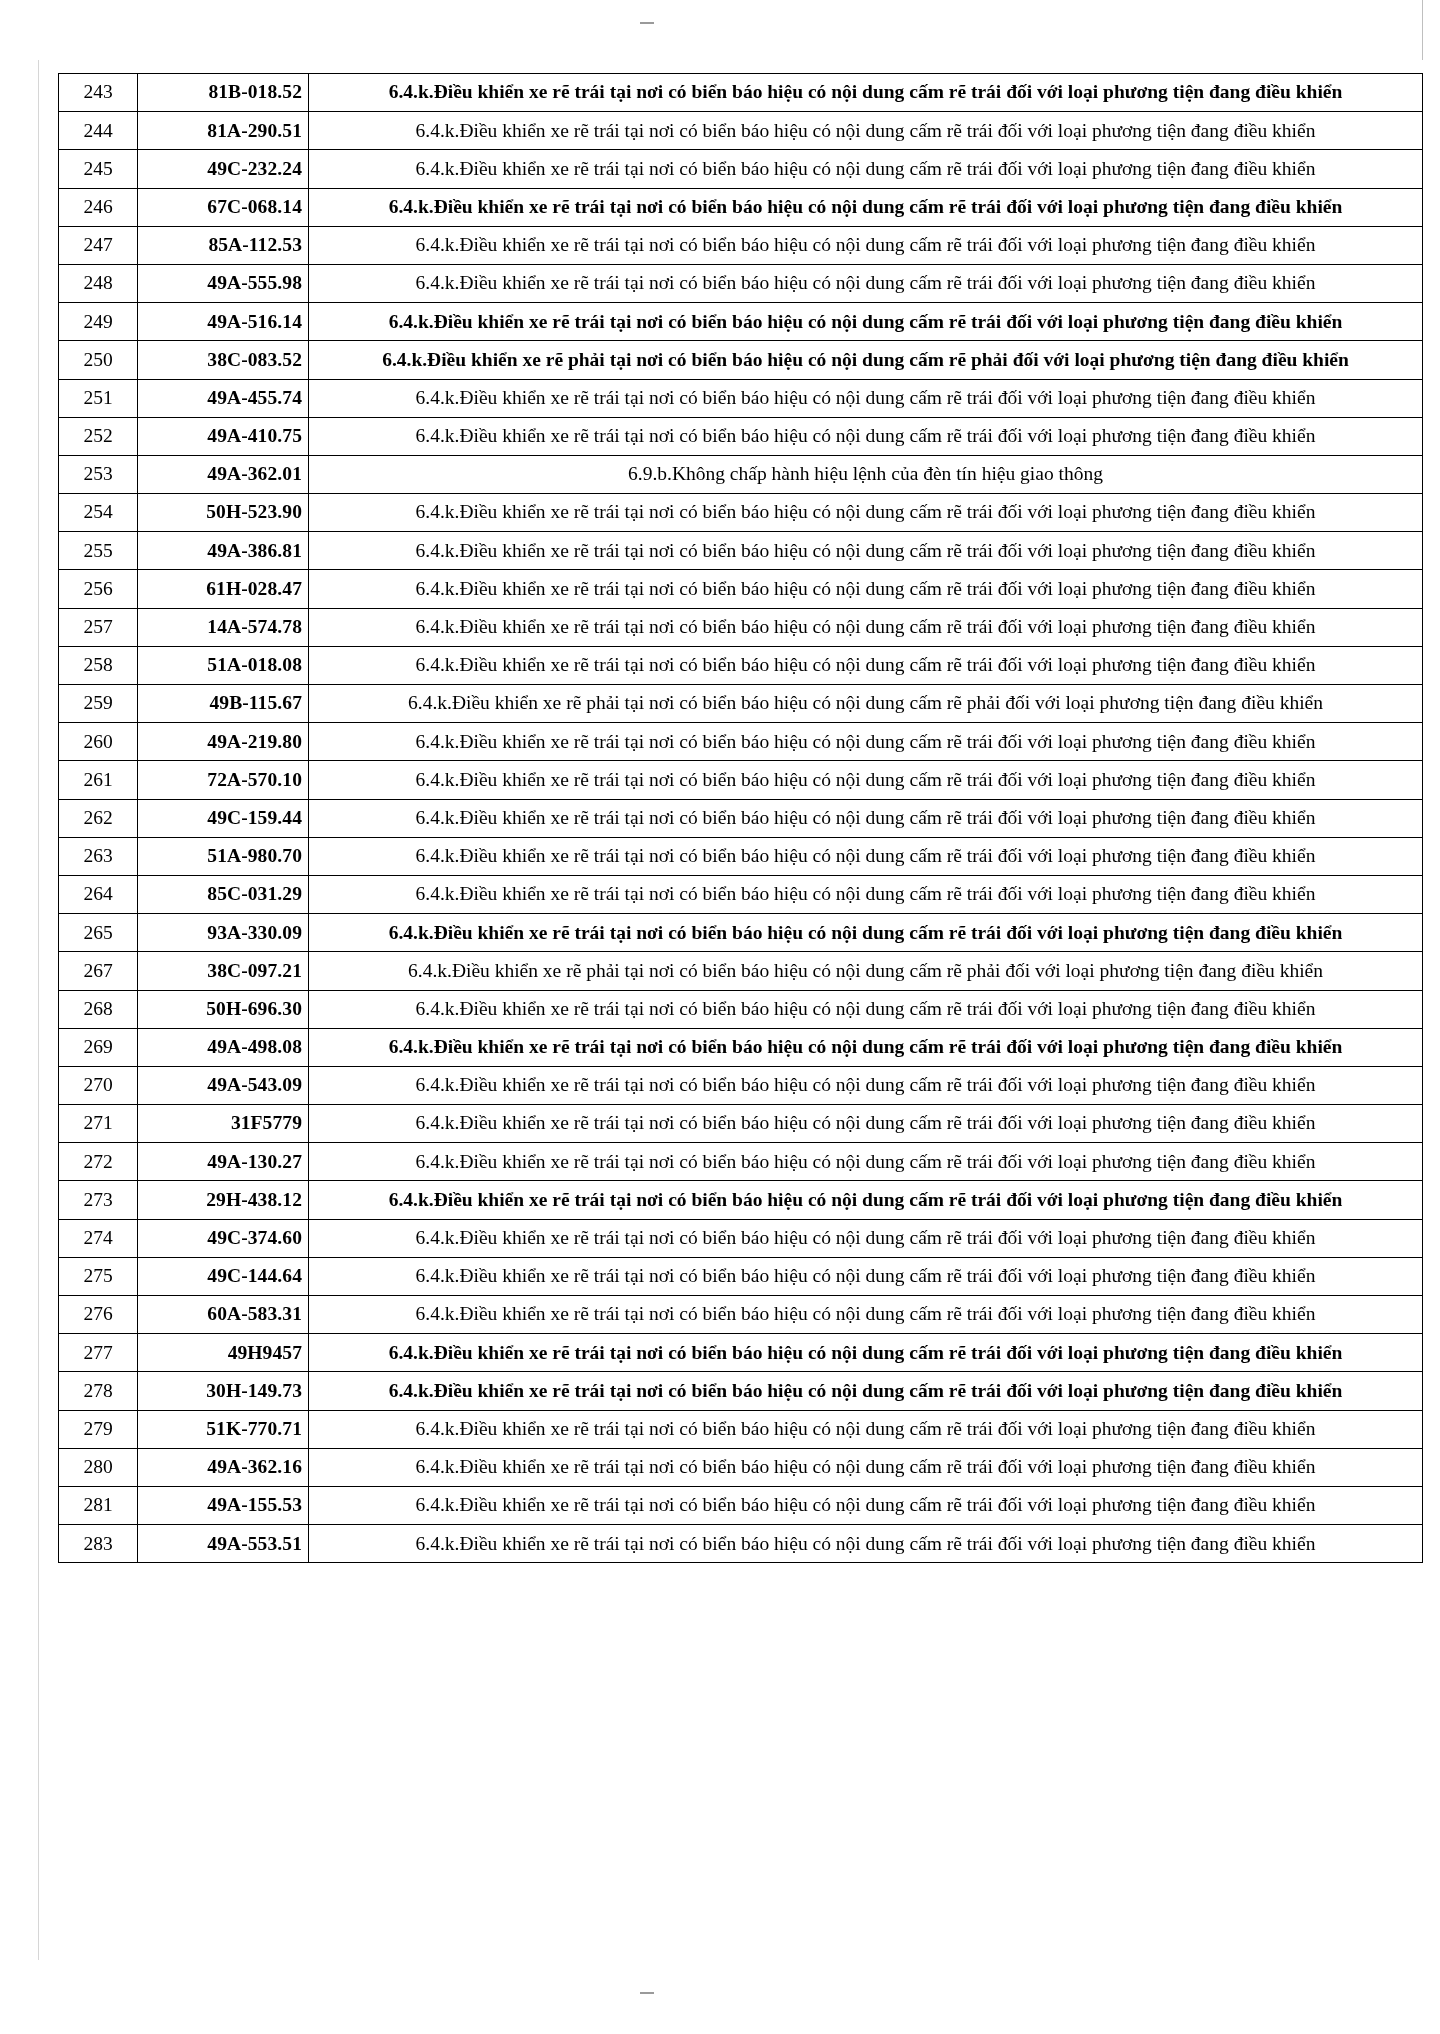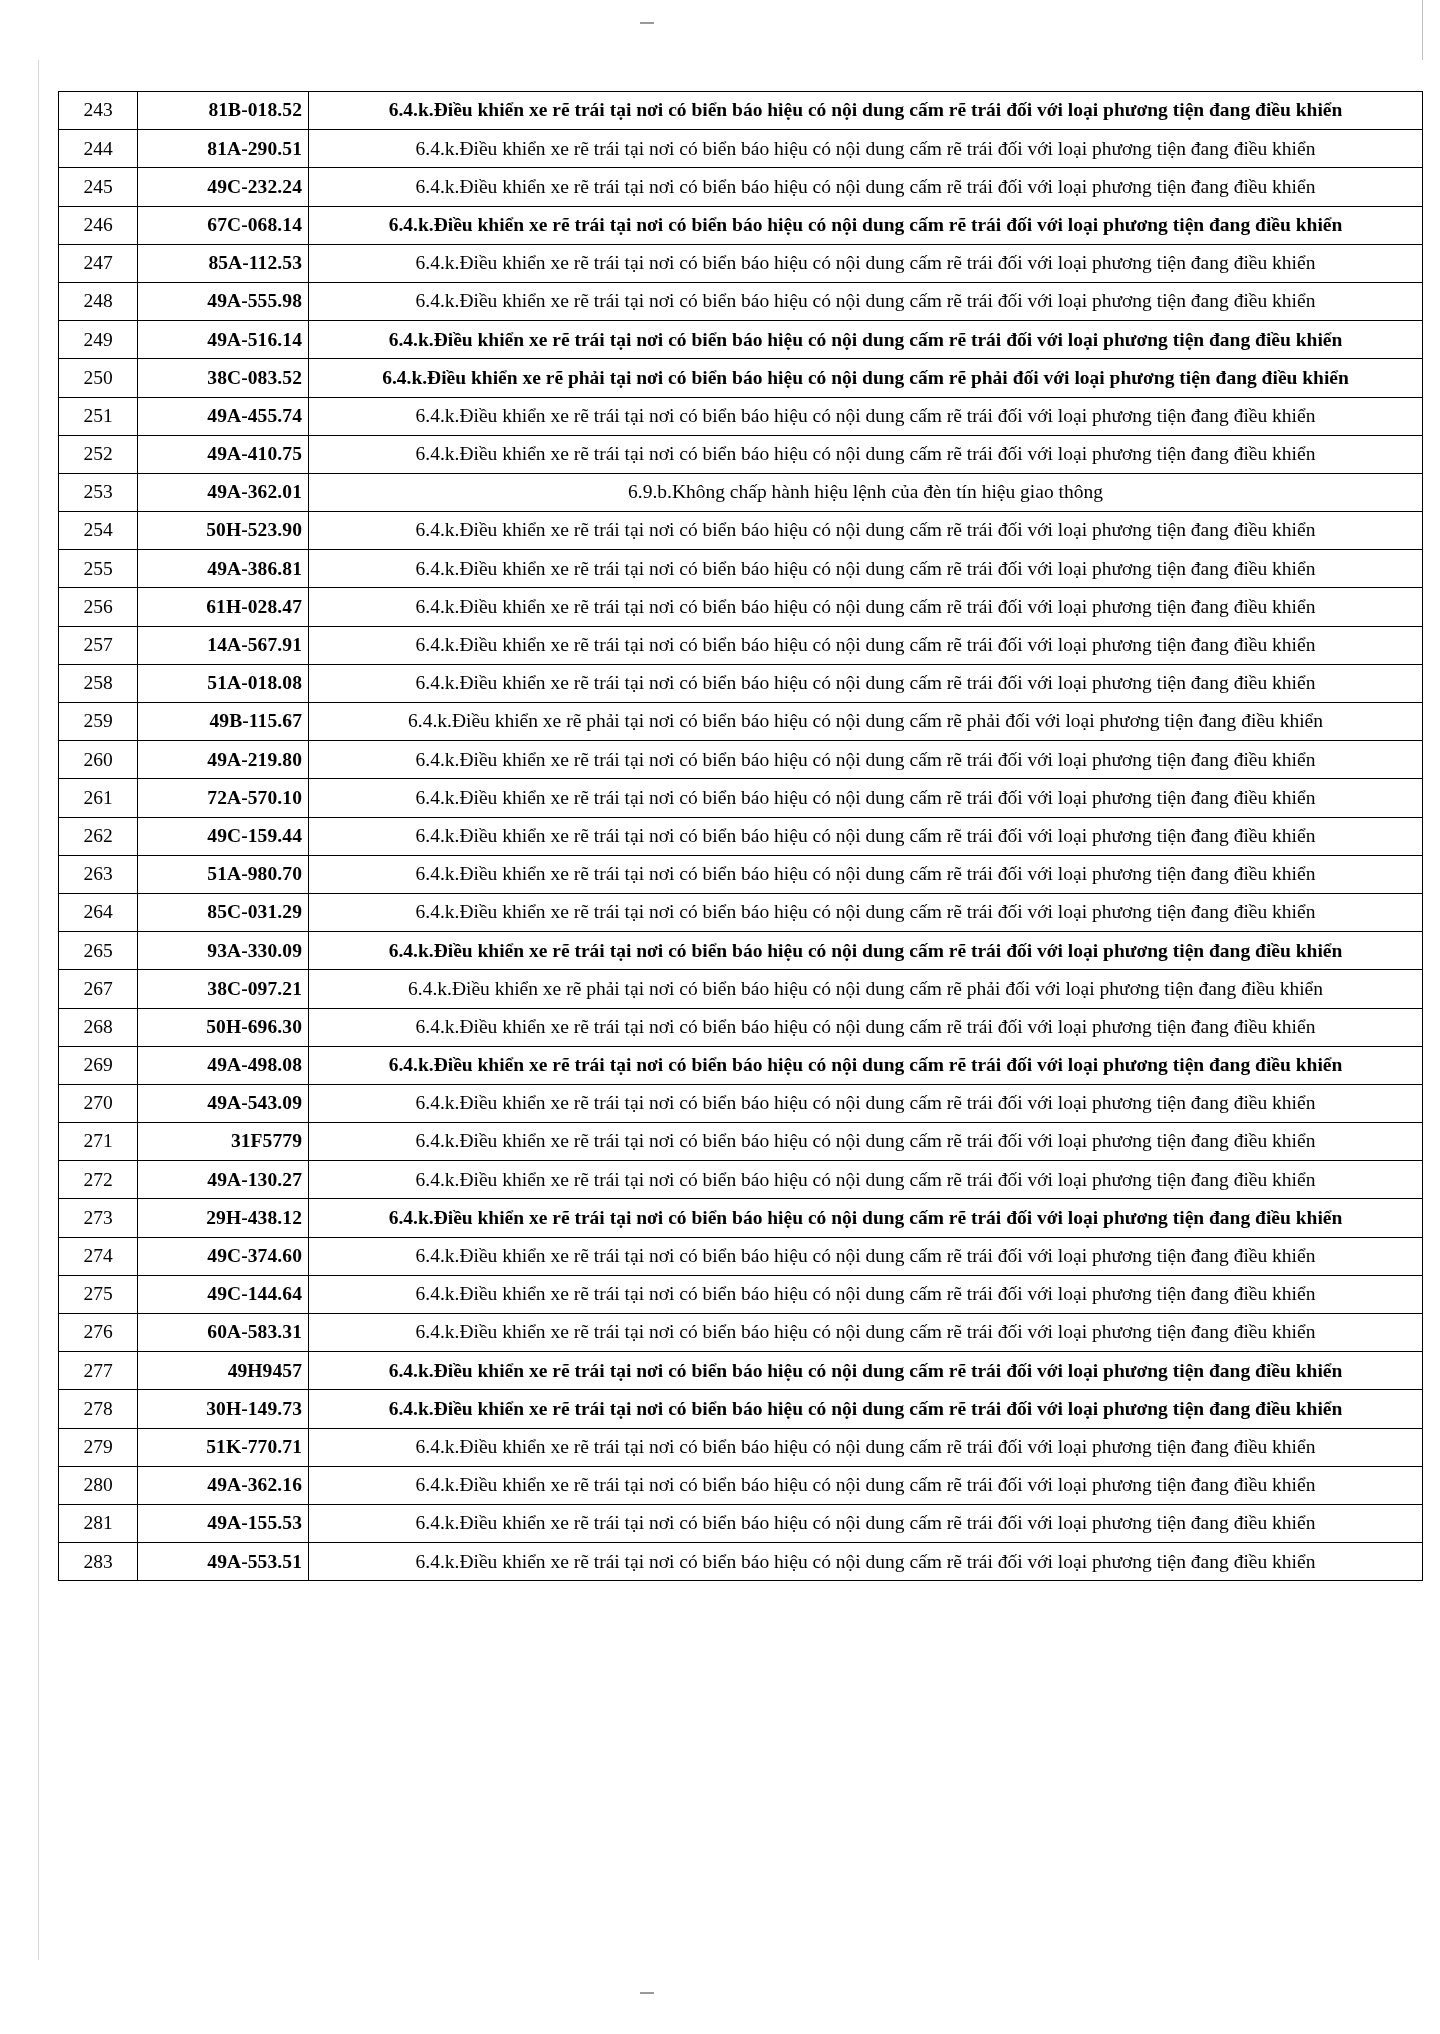--- a/index.html
+++ b/index.html
@@ -52,21 +52,21 @@
     position: absolute;
     top: 60px;
     left: 38px;
     width: 1px;
     height: 1900px;
     background: #d6d6d6;
   }
 
   table.doc-table {
     position: absolute;
-    top: 91px;
+    top: 73px;
     left: 58px;
     width: 1325px;
     border-collapse: collapse;
     table-layout: fixed;
     font-family: Liberation Serif, serif;
   }
   table.doc-table td {
     border: 1.5px solid #000000;
     padding: 0 6px;
     height: 37.2px;
@@ -178,21 +178,21 @@
           <td class="c-plate">49A-386.81</td>
           <td class="c-desc">6.4.k.Điều khiển xe rẽ trái tại nơi có biển báo hiệu có nội dung cấm rẽ trái đối với loại phương tiện đang điều khiển</td>
         </tr>
         <tr>
           <td class="c-stt">256</td>
           <td class="c-plate">61H-028.47</td>
           <td class="c-desc">6.4.k.Điều khiển xe rẽ trái tại nơi có biển báo hiệu có nội dung cấm rẽ trái đối với loại phương tiện đang điều khiển</td>
         </tr>
         <tr>
           <td class="c-stt">257</td>
-          <td class="c-plate">14A-567.91</td>
+          <td class="c-plate">14A-574.78</td>
           <td class="c-desc">6.4.k.Điều khiển xe rẽ trái tại nơi có biển báo hiệu có nội dung cấm rẽ trái đối với loại phương tiện đang điều khiển</td>
         </tr>
         <tr>
           <td class="c-stt">258</td>
           <td class="c-plate">51A-018.08</td>
           <td class="c-desc">6.4.k.Điều khiển xe rẽ trái tại nơi có biển báo hiệu có nội dung cấm rẽ trái đối với loại phương tiện đang điều khiển</td>
         </tr>
         <tr>
           <td class="c-stt">259</td>
           <td class="c-plate">49B-115.67</td>

